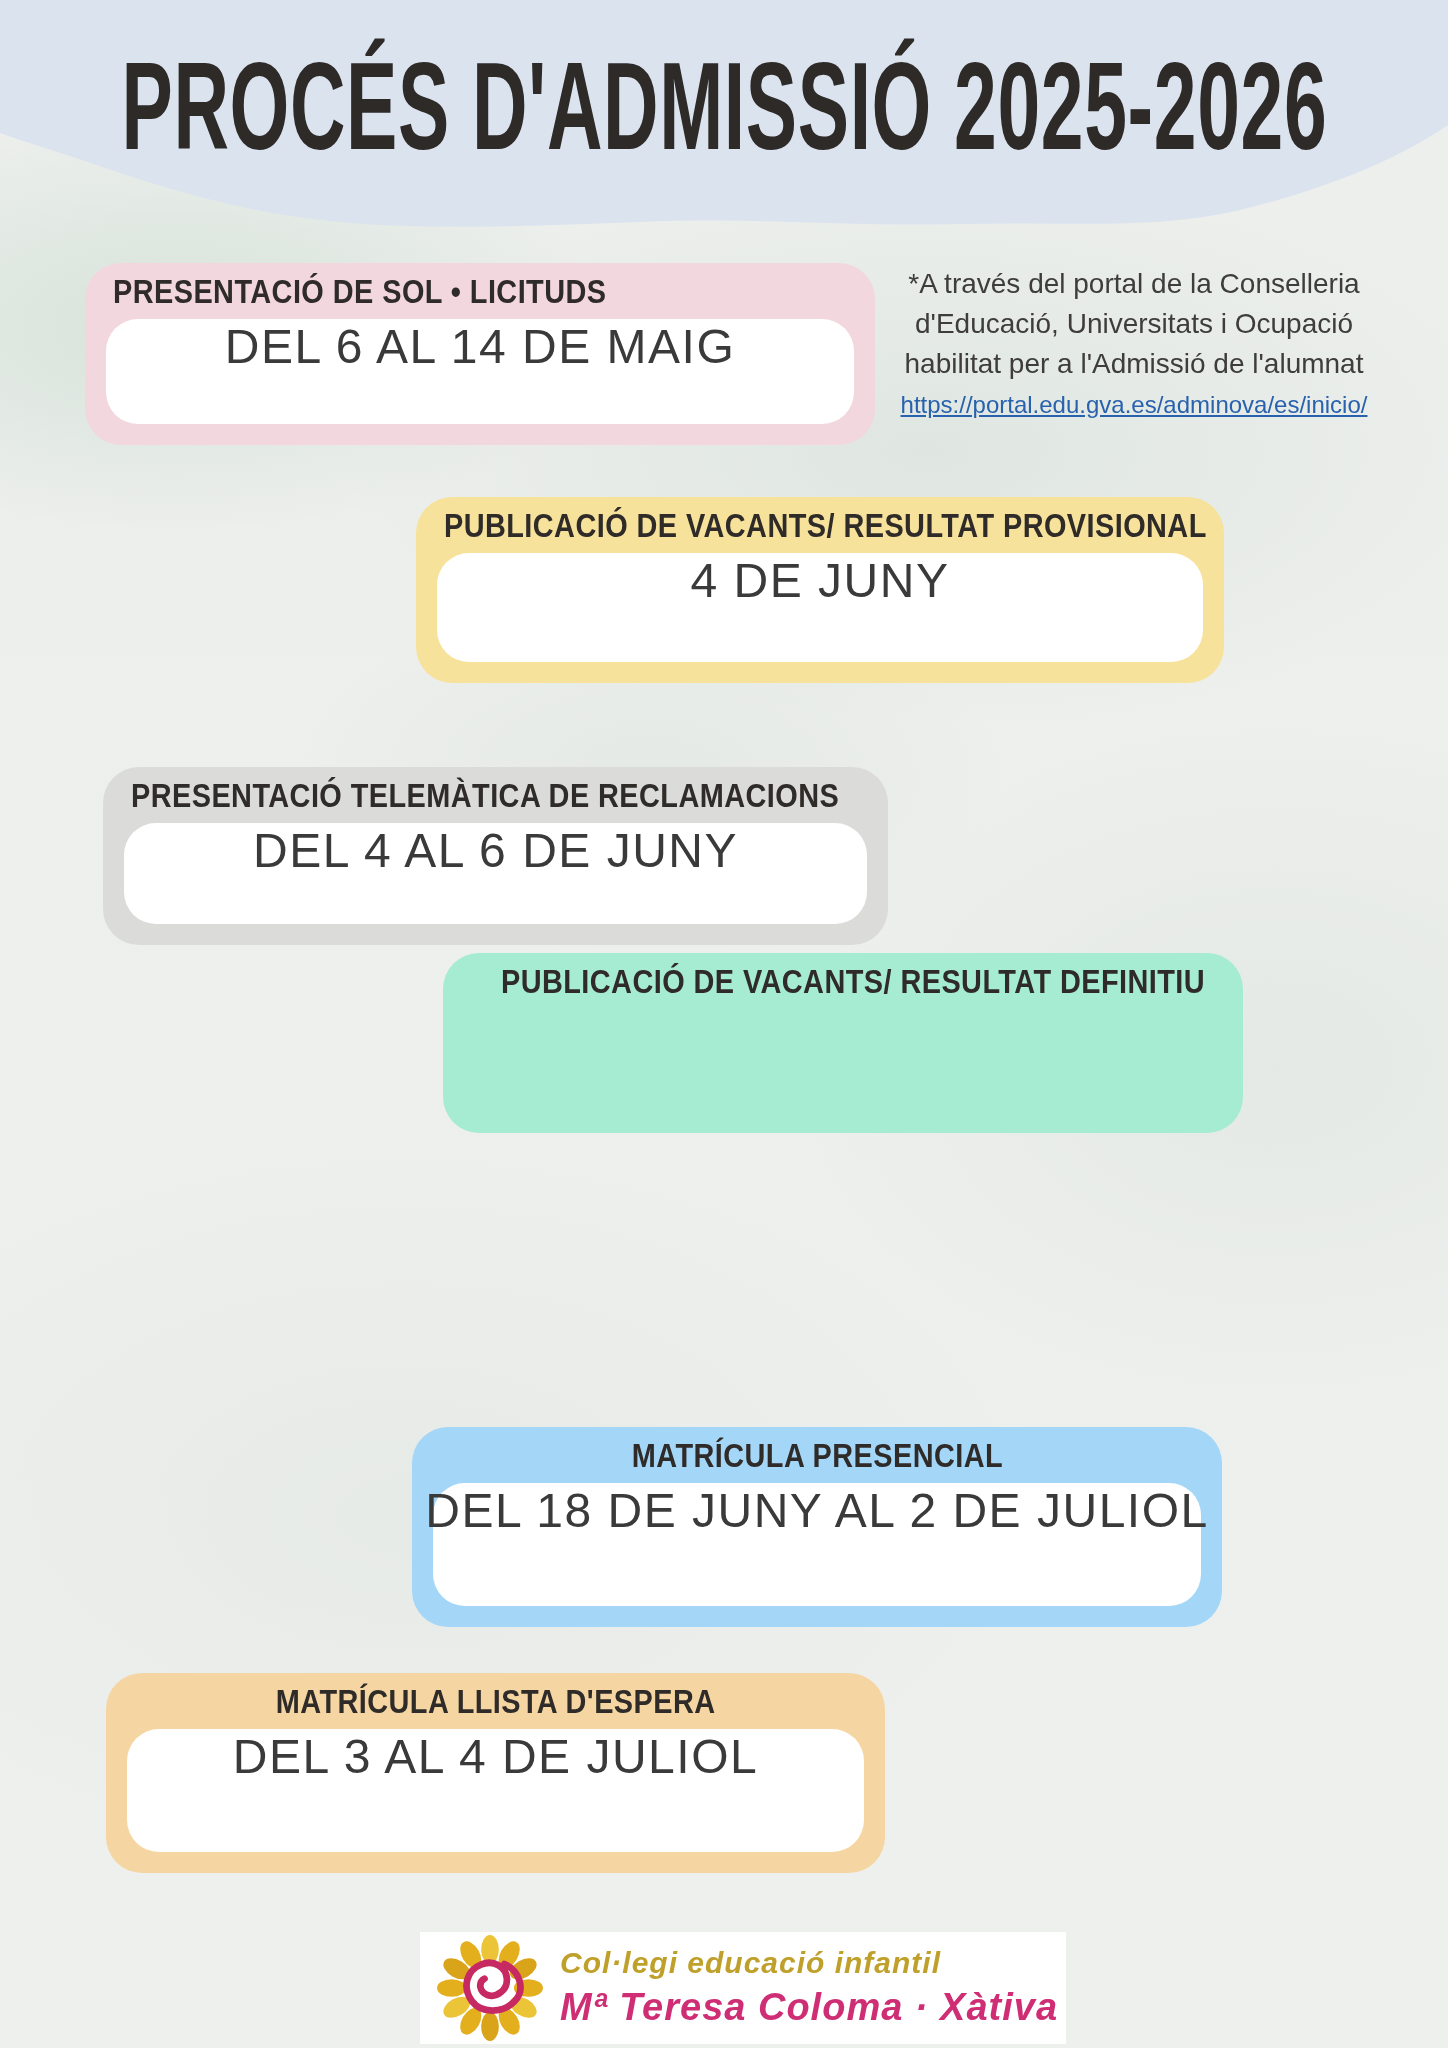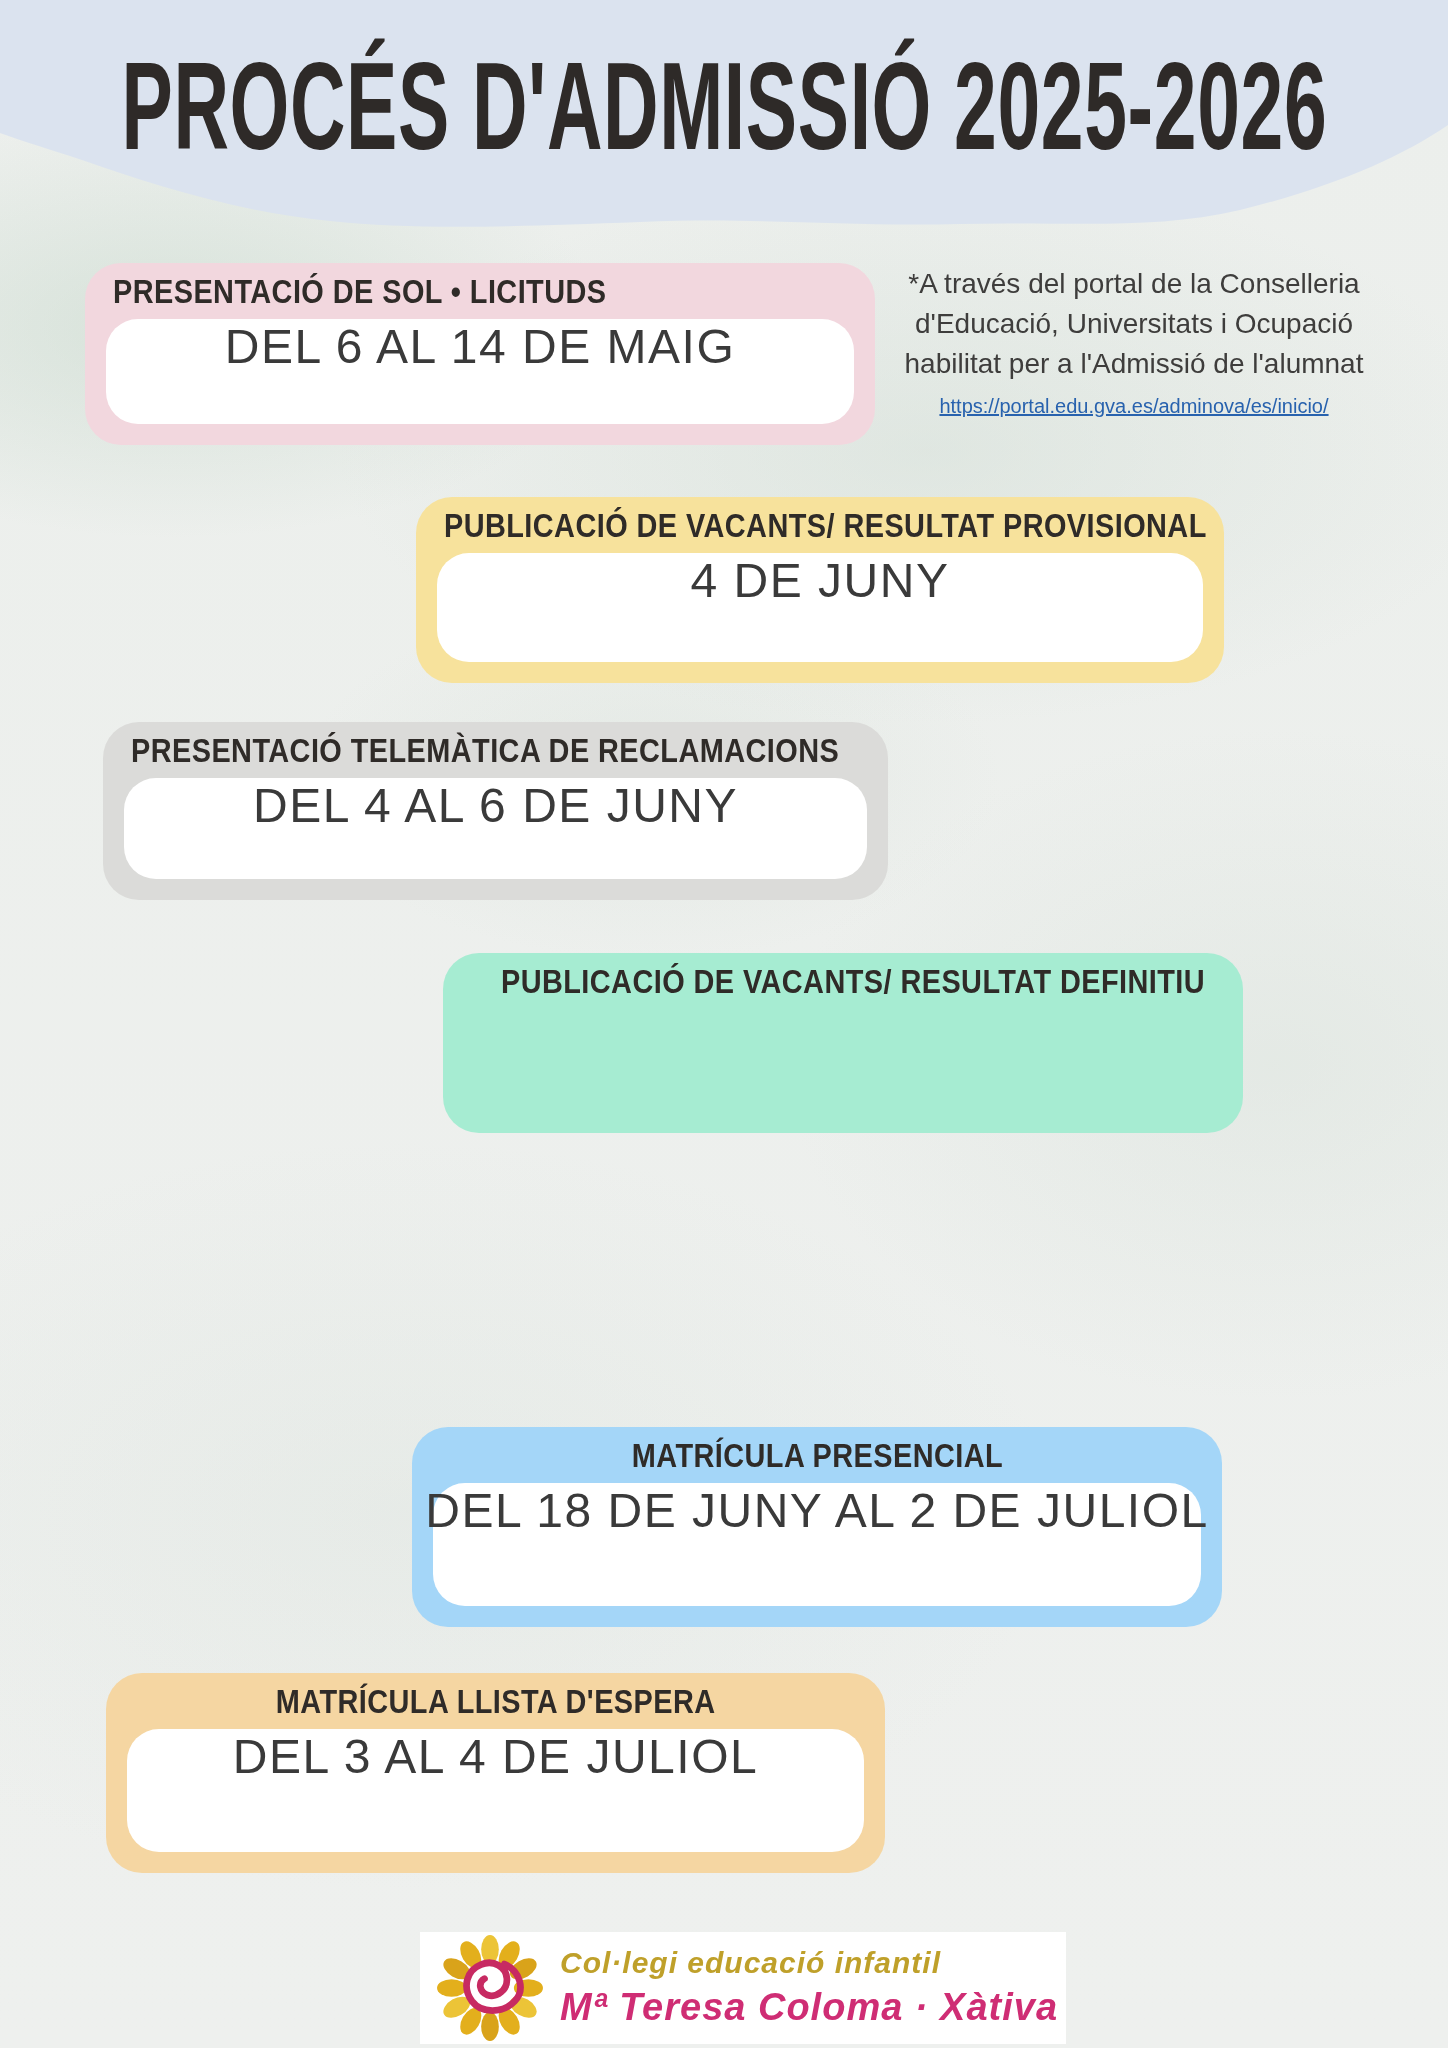--- a/index.html
+++ b/index.html
@@ -21,21 +21,21 @@
     display:flex; justify-content:center; align-items:center;
   }
   .title-inner {
     font-size:124px; font-weight:bold; white-space:nowrap; line-height:1;
     transform:scaleX(.62); transform-origin:center; letter-spacing:1px;
   }
   .note {
     position:absolute; left:878px; top:264px; width:512px;
     text-align:center; color:#3e3d3c; font-size:28px; line-height:40px;
   }
-  .note a { font-size:20px; color:#2862ae; text-decoration:underline;text-align:center; }
+  .note a { font-size:24px; color:#2862ae; text-decoration:underline;text-align:center; }
   .tbox { position:absolute; border-radius:36px; }
   .tbox .label-row { height:56px; display:flex; align-items:center; overflow:visible; }
   .tbox .label-row.left { padding-left:28px; }
   .tbox .label-row.left-indent { padding-left:58px; }
   .tbox .label-row.center { justify-content:center; }
   .tbox .label {
     font-weight:bold; font-size:34px; color:#2f2b28; white-space:nowrap; line-height:1;
     transform:scaleX(.85); letter-spacing:.5px;
   }
   .tbox .label-row.left .label, .tbox .label-row.left-indent .label { transform-origin:left center; }
@@ -106,21 +106,21 @@
 
   <div class="tbox b1" style="background: rgb(247, 226, 156);">
     <div class="label-row left">
         <span class="label">PUBLICACIÓ DE VACANTS/ RESULTAT PROVISIONAL</span>
       </div>
     <div class="inner">
       <span class="date">4 DE JUNY</span>
     </div>
   </div>
 
-  <div class="tbox b2" style="background: rgb(219, 219, 217);">
+  <div class="tbox b2" style="background: rgb(219, 219, 217); margin-top: 45px;">
     <div class="label-row left">
         <span class="label">PRESENTACIÓ TELEMÀTICA DE RECLAMACIONS</span>
       </div>
     <div class="inner">
       <span class="date">DEL 4 AL 6 DE JUNY</span>
     </div>
   </div>
 
   <div class="tbox b3" style="background: rgb(166, 236, 210);">
     <div class="label-row left-indent">

